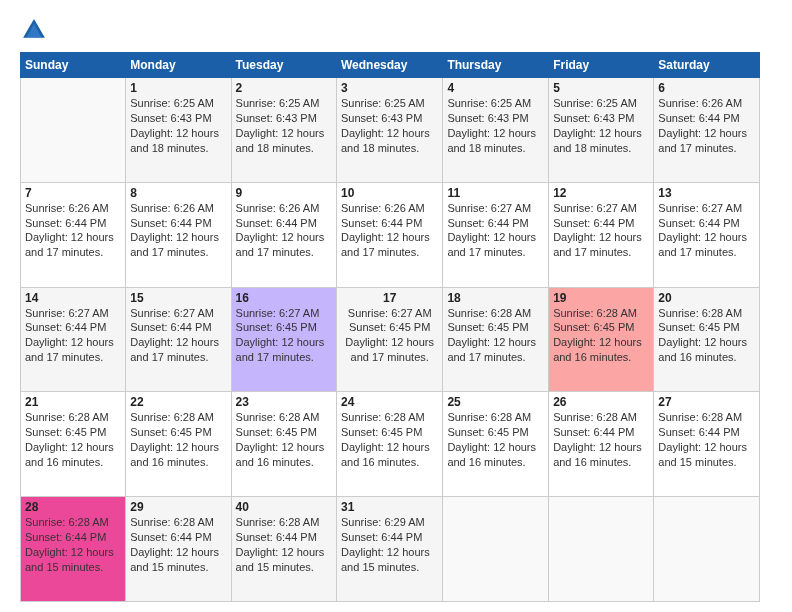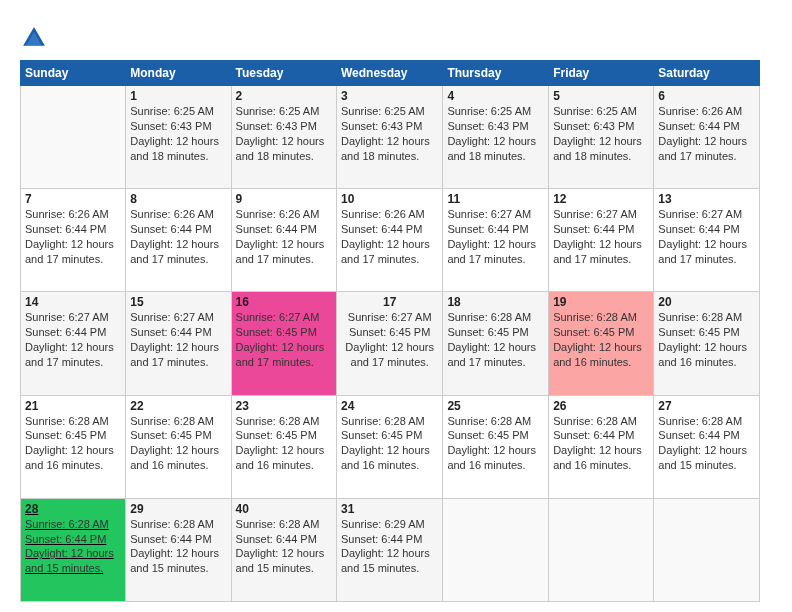--- a/index.html
+++ b/index.html
@@ -6,21 +6,21 @@
     body {
       font-family: Arial, sans-serif;
       background: #fff;
       width: 792px;
       height: 612px;
       overflow: hidden;
     }
     .page {
       width: 780px;
       height: 612px;
-      padding: 24px 20px 10px 20px;
+      padding: 16px 20px 10px 20px;
       display: flex;
       flex-direction: column;
     }
     .header {
       display: flex;
       justify-content: space-between;
       align-items: flex-start;
       margin-bottom: 8px;
     }
     .logo {
@@ -197,21 +197,21 @@
         </tr>
         <tr>
           <td style="background: rgb(245, 245, 245);">
             <span class="day-num">14</span>
             <div class="day-info">Sunrise: 6:27 AM<br>Sunset: 6:44 PM<br>Daylight: 12 hours<br>and 17 minutes.</div>
           </td>
           <td style="background: rgb(245, 245, 245);">
             <span class="day-num">15</span>
             <div class="day-info">Sunrise: 6:27 AM<br>Sunset: 6:44 PM<br>Daylight: 12 hours<br>and 17 minutes.</div>
           </td>
-          <td style="background: #ec4899; margin-top: 8px;">
+          <td style="background: #c4b5fd; margin-top: 8px;">
             <span class="day-num">16</span>
             <div class="day-info">Sunrise: 6:27 AM<br>Sunset: 6:45 PM<br>Daylight: 12 hours<br>and 17 minutes.</div>
           </td>
           <td style="background: rgb(245, 245, 245); text-align: center;">
             <span class="day-num">17</span>
             <div class="day-info">Sunrise: 6:27 AM<br>Sunset: 6:45 PM<br>Daylight: 12 hours<br>and 17 minutes.</div>
           </td>
           <td style="background: rgb(245, 245, 245);">
             <span class="day-num">18</span>
             <div class="day-info">Sunrise: 6:28 AM<br>Sunset: 6:45 PM<br>Daylight: 12 hours<br>and 17 minutes.</div>
@@ -249,21 +249,21 @@
           <td style="background: rgb(255, 255, 255);">
             <span class="day-num">26</span>
             <div class="day-info">Sunrise: 6:28 AM<br>Sunset: 6:44 PM<br>Daylight: 12 hours<br>and 16 minutes.</div>
           </td>
           <td style="background: rgb(255, 255, 255);">
             <span class="day-num">27</span>
             <div class="day-info">Sunrise: 6:28 AM<br>Sunset: 6:44 PM<br>Daylight: 12 hours<br>and 15 minutes.</div>
           </td>
         </tr>
         <tr>
-          <td style="background: #22c55e; text-decoration: underline;">
+          <td style="background: #ec4899;">
             <span class="day-num">28</span>
             <div class="day-info">Sunrise: 6:28 AM<br>Sunset: 6:44 PM<br>Daylight: 12 hours<br>and 15 minutes.</div>
           </td>
           <td style="background: rgb(245, 245, 245);">
             <span class="day-num">29</span>
             <div class="day-info">Sunrise: 6:28 AM<br>Sunset: 6:44 PM<br>Daylight: 12 hours<br>and 15 minutes.</div>
           </td>
           <td style="background: rgb(245, 245, 245);">
             <span class="day-num">40</span>
             <div class="day-info">Sunrise: 6:28 AM<br>Sunset: 6:44 PM<br>Daylight: 12 hours<br>and 15 minutes.</div>

